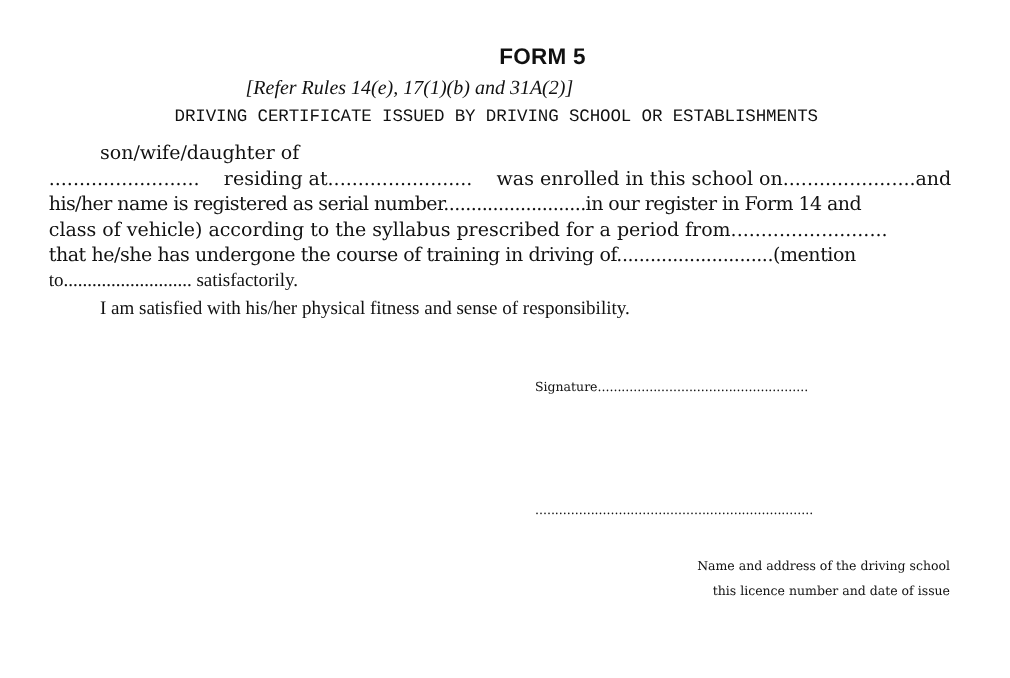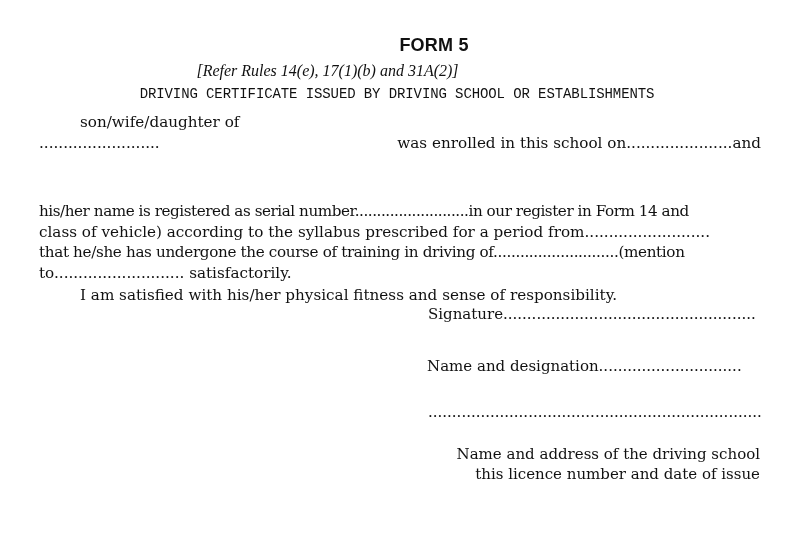--- a/index.html
+++ b/index.html
@@ -15,61 +15,61 @@
     }
     .heading {
       position: absolute; top: 86px; left: 0; width: 794px; text-align: center;
       font-family: Liberation Mono, monospace; font-size: 14px; letter-spacing: -0.1px;
     }
     .body-text {
       position: absolute; top: 112px; left: 49px; width: 712px;
       font-family: "DejaVu Serif", serif; font-size: 15.2px; line-height: 20.6px;
     }
     .line { white-space: nowrap; display: flex; justify-content: space-between; }
-    .line.last { justify-content: flex-start; }
+    .line.last { justify-content: flex-start; font-family: Liberation Serif, serif; }
     .indent { padding-left: 31px; }
-    .sig-block { position: absolute; font-family: "DejaVu Serif", serif; font-size: 15px; white-space: nowrap; }
+    .sig-block { position: absolute; font-family: "DejaVu Serif", serif; font-size: 10px; white-space: nowrap; }
     .sig { top: 305px; left: 428px; }
     .desig { top: 357px; left: 427px; }
     .dots { top: 403px; left: 428px; }
     .school { top: 444px; left: 422px; text-align: right; width: 338px; line-height: 20px; }
   </style>
 </head>
 <body>
 
 <div class="page">
   <div class="form-title">FORM 5</div>
   <div class="rules">[Refer Rules 14(e), 17(1)(b) and 31A(2)]</div>
   <div class="heading">DRIVING CERTIFICATE ISSUED BY DRIVING SCHOOL OR ESTABLISHMENTS</div>
 
   <div class="body-text">
     <div class="line indent">
       <span>son/wife/daughter of</span>
     </div>
     <div class="line" style="margin-left:-10px;">
       <span>.........................</span>
+      <span>residing at........................</span>
       <span>was enrolled in this school on......................and</span>
     </div>
-    <div class="line" style="margin-left:-10px; letter-spacing:-0.45px;margin-top:48px;">
+    <div class="line" style="margin-left:-10px; letter-spacing:-0.45px;">
       <span>his/her name is registered as serial number..........................in our register in Form 14 and</span>
     </div>
     <div class="line" style="margin-left:-10px;">
       <span>class of vehicle) according to the syllabus prescribed for a period from..........................</span>
     </div>
     <div class="line" style="margin-left:-10px; letter-spacing:-0.35px;">
       <span>that he/she has undergone the course of training in driving of............................(mention</span>
     </div>
     <div class="line last" style="margin-left:-10px;">
       <span>to........................... satisfactorily.</span>
     </div>
     <div class="line last indent" style="margin-top:1px;">
       <span>I am satisfied with his/her physical fitness and sense of responsibility.</span>
     </div>
   </div>
 
   <div class="sig-block sig">Signature.....................................................</div>
-  <div class="sig-block desig">Name and designation..............................</div>
   <div class="sig-block dots">......................................................................</div>
   <div class="sig-block school">
     <div>Name and address of the driving school</div>
     <div>this licence number and date of issue</div>
   </div>
 </div>
 
 </body></html>

